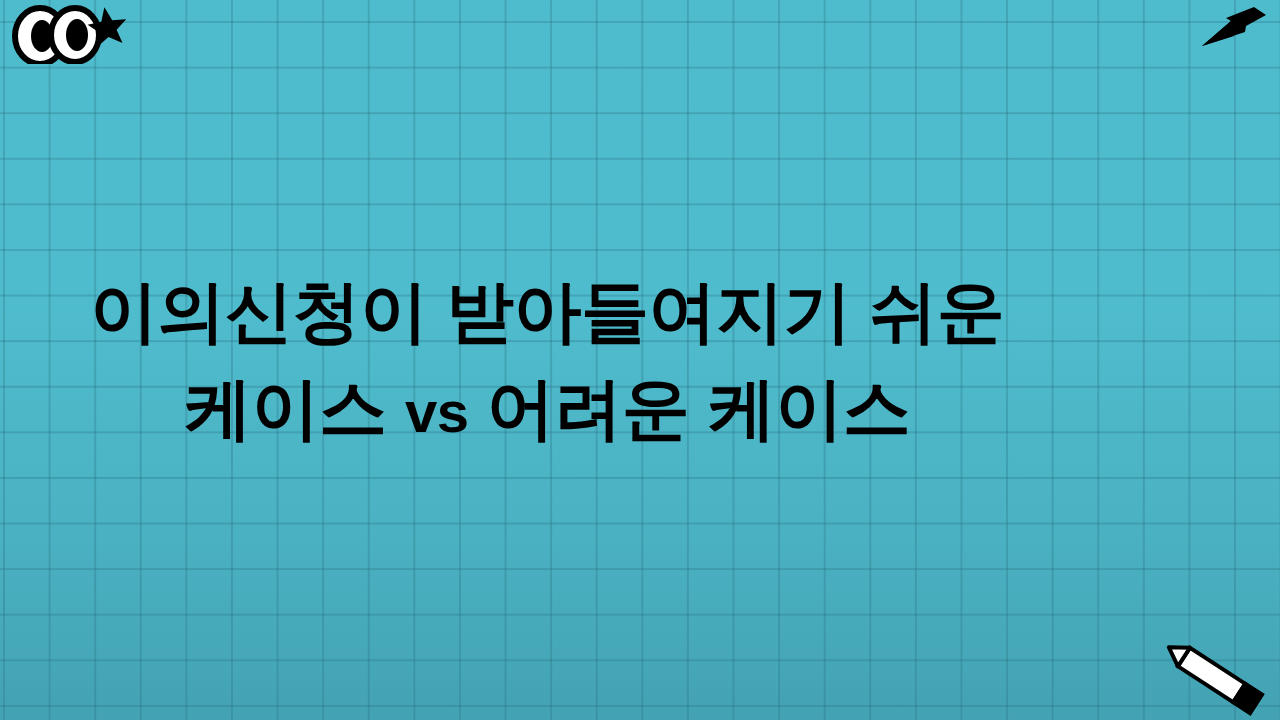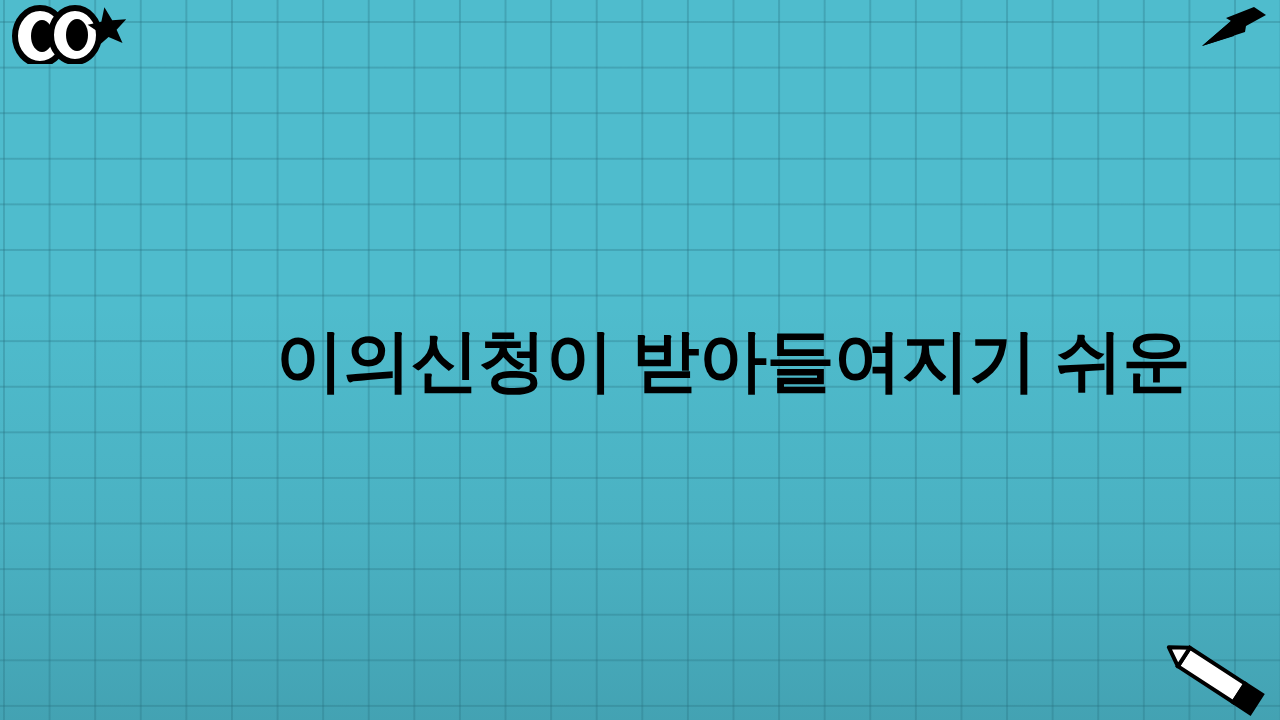--- a/index.html
+++ b/index.html
@@ -53,21 +53,21 @@
 
   
   #title-wrap {
     position: absolute;
     left: 0;
     top: 0;
     width: 1280px;
     height: 720px;
     display: flex;
     flex-direction: column;
-    align-items: flex-end;
+    align-items: flex-start;
     justify-content: center;
   }
 
   #page-title {
     margin: 0;
     padding: 0 90px;
     color: #000000;
     font-family: "Liberation Sans", "DejaVu Sans", sans-serif;
     font-weight: 700;
     font-size: 68px;
@@ -116,16 +116,17 @@
         <rect x="16" y="28" width="66" height="22" fill="#ffffff" stroke="#000000" stroke-width="4"></rect>
         <path d="M16 28 L-2 39 L16 50 Z" fill="#ffffff" stroke="#000000" stroke-width="4" stroke-linejoin="round"></path>
         <rect x="82" y="28" width="20" height="22" fill="#000000" stroke="#000000" stroke-width="4"></rect>
       </g>
     </svg>
   </div>
 
   <div id="title-wrap">
     <h1 id="page-title">
       <span class="line">이의신청이 받아들여지기 쉬운</span>
+      <span class="line"><span>케이스</span><span>&nbsp;</span><span class="vs">vs</span><span>&nbsp;</span><span>어려운 케이스</span></span>
     </h1>
   </div>
 
 </div>
 
 </body></html>

